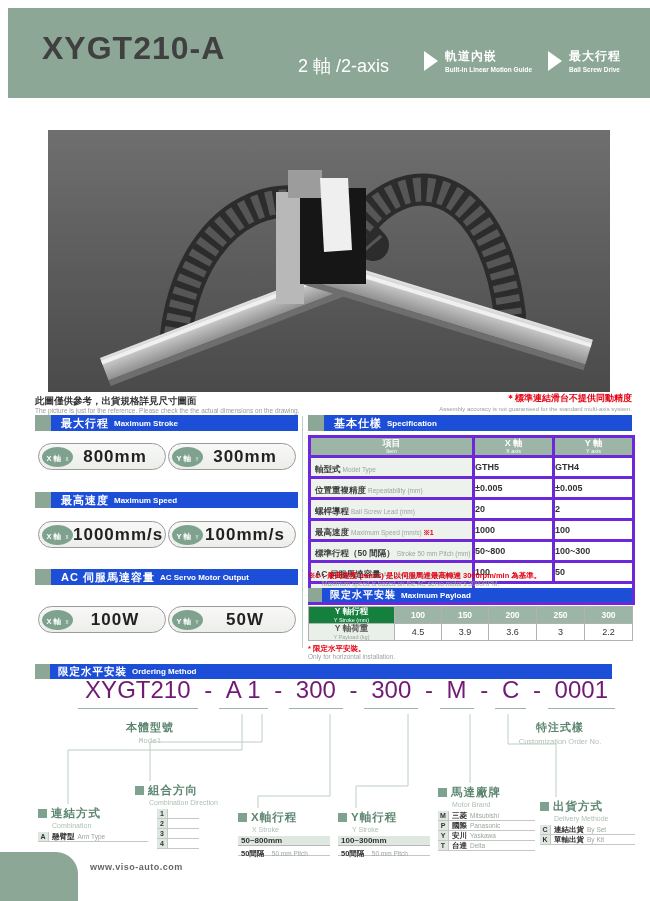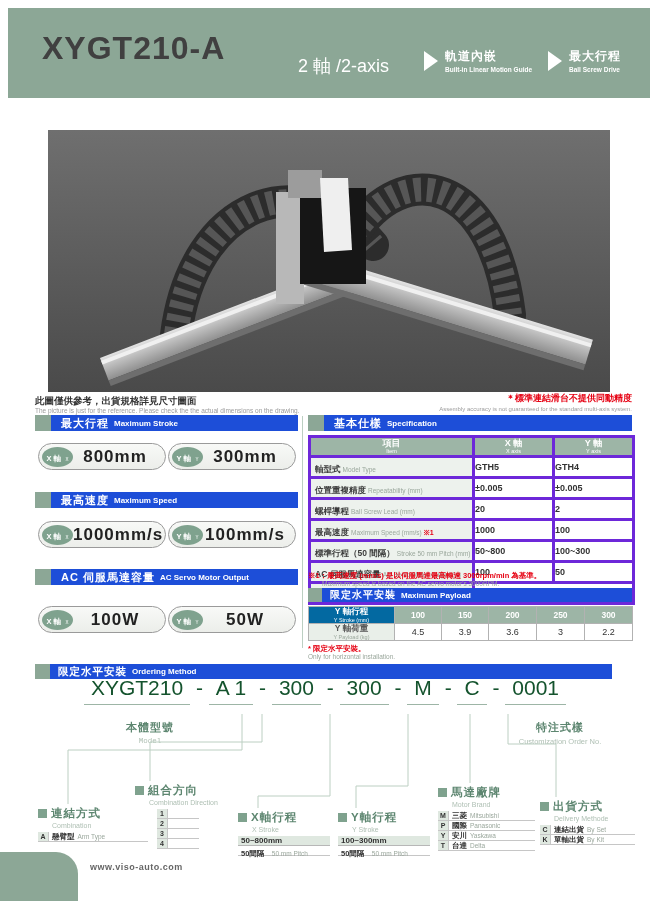--- a/index.html
+++ b/index.html
@@ -56,31 +56,31 @@
   td.item .i-en { font-size:6.5px; color:#9aa79c; margin-left:2px; }
   td.item .i-note { font-size:7px; font-weight:bold; color:#E60012; margin-left:2px; }
   td.val { font-size:9px; font-weight:bold; color:#333; }
 
   .fn-zh { position:absolute; font-size:7.5px; font-weight:bold; color:#E60012; }
   .fn-en { position:absolute; font-size:6.5px; color:#9aa79c; }
 
   
   #payload-table { position:absolute; left:308px; top:606px; width:324px; border-collapse:collapse; table-layout:fixed; border-top:1px solid #666; border-bottom:1px solid #666; }
   #payload-table td { border:1px solid #b2b2b2; height:17px; text-align:center; }
-  td.pl-head { background:#0369a1; color:#fff; }
+  td.pl-head { background:#15803d; color:#fff; }
   td.pl-head .p-zh { display:block; font-size:8.5px; font-weight:bold; line-height:1.1; }
   td.pl-head .p-en { display:block; font-size:5.5px; line-height:1.1; }
   td.pl-stroke { background:#9DB5A6; color:#fff; font-size:8.5px; font-weight:bold; }
   td.pl-label { background:#E9EFE9; }
   td.pl-label .p-zh { display:block; font-size:8.5px; font-weight:bold; color:#555; line-height:1.1; }
   td.pl-label .p-en { display:block; font-size:5.5px; color:#9aa79c; line-height:1.1; }
   td.pl-val { font-size:9px; font-weight:normal; color:#333; background:#fff; }
 
   
-  #model-line { position:absolute; left:35px; top:676px; width:580px; text-align:center; font-size:21px; color:#14532d; white-space:nowrap; }
+  #model-line { position:absolute; left:35px; top:676px; width:580px; text-align:right; font-size:24px; color:#701a75; white-space:nowrap; }
   #model-line .seg { display:inline-block; border-bottom:1px solid #9DB5A6; padding:0 7px 4px; }
   #model-line .dash { display:inline-block; white-space:pre; padding-bottom:4px; }
   .ord-label { position:absolute; text-align:center; }
   .ord-label .ol-zh { font-size:11px; font-weight:bold; color:#5D8670; letter-spacing:1px; }
   .ord-label .ol-en { font-size:7.5px; color:#AEBFB3; margin-top:2px; }
   #model-label { left:95px; top:720px; width:110px;font-family:Liberation Mono, monospace; }
   #custom-label { left:495px; top:720px; width:130px; }
 
   #connector-svg { position:absolute; left:0; top:0; width:650px; height:901px; pointer-events:none; }
 

